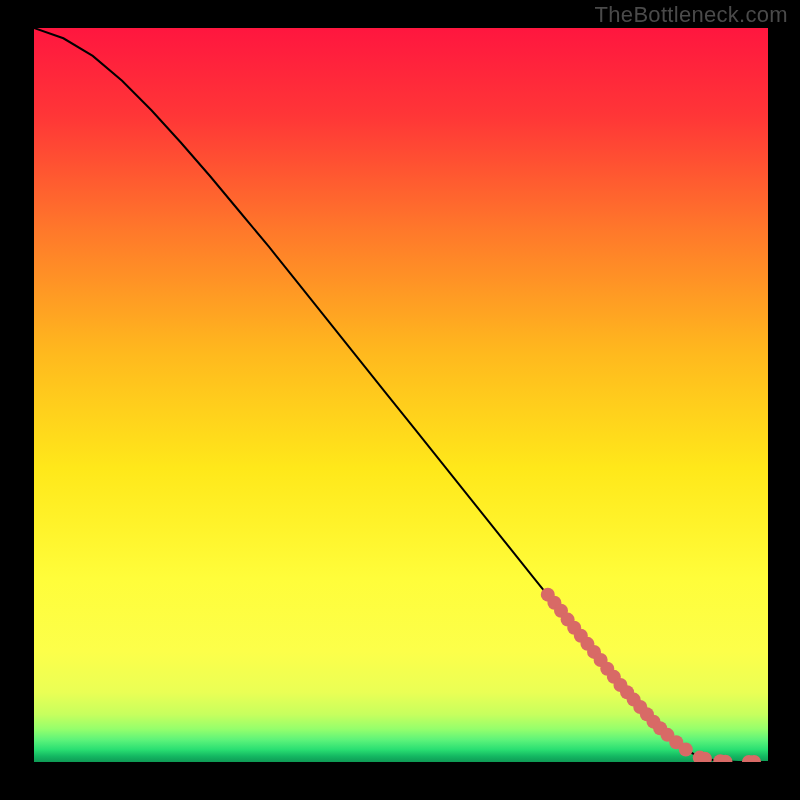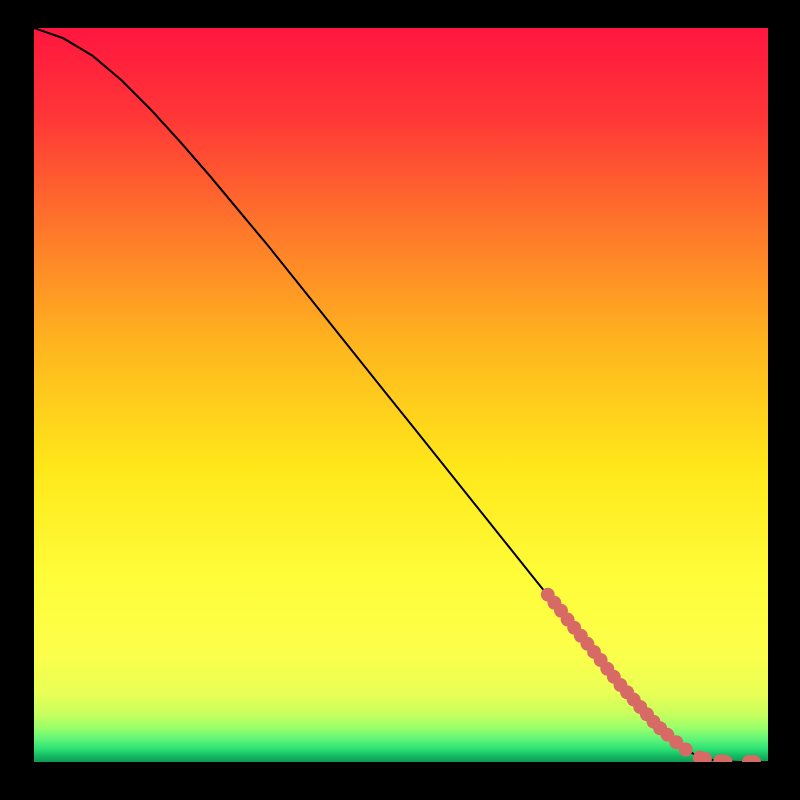--- a/index.html
+++ b/index.html
@@ -37,20 +37,21 @@
   .plot svg {
     display: block;
     width: 100%;
     height: 100%;
   }
 </style>
 </head>
 <body>
 
 <div class="frame">
+  <div class="watermark">TheBottleneck.com</div>
 
   <div class="plot">
     <svg viewBox="0 0 734 734" preserveAspectRatio="none">
       <defs>
         <linearGradient id="bg-grad" x1="0" y1="0" x2="0" y2="1">
 
         <stop offset="0.00%" stop-color="#ff163f"></stop>
             <stop offset="12.00%" stop-color="#ff3637"></stop>
             <stop offset="28.00%" stop-color="#ff7a2a"></stop>
             <stop offset="44.00%" stop-color="#ffb81e"></stop>

